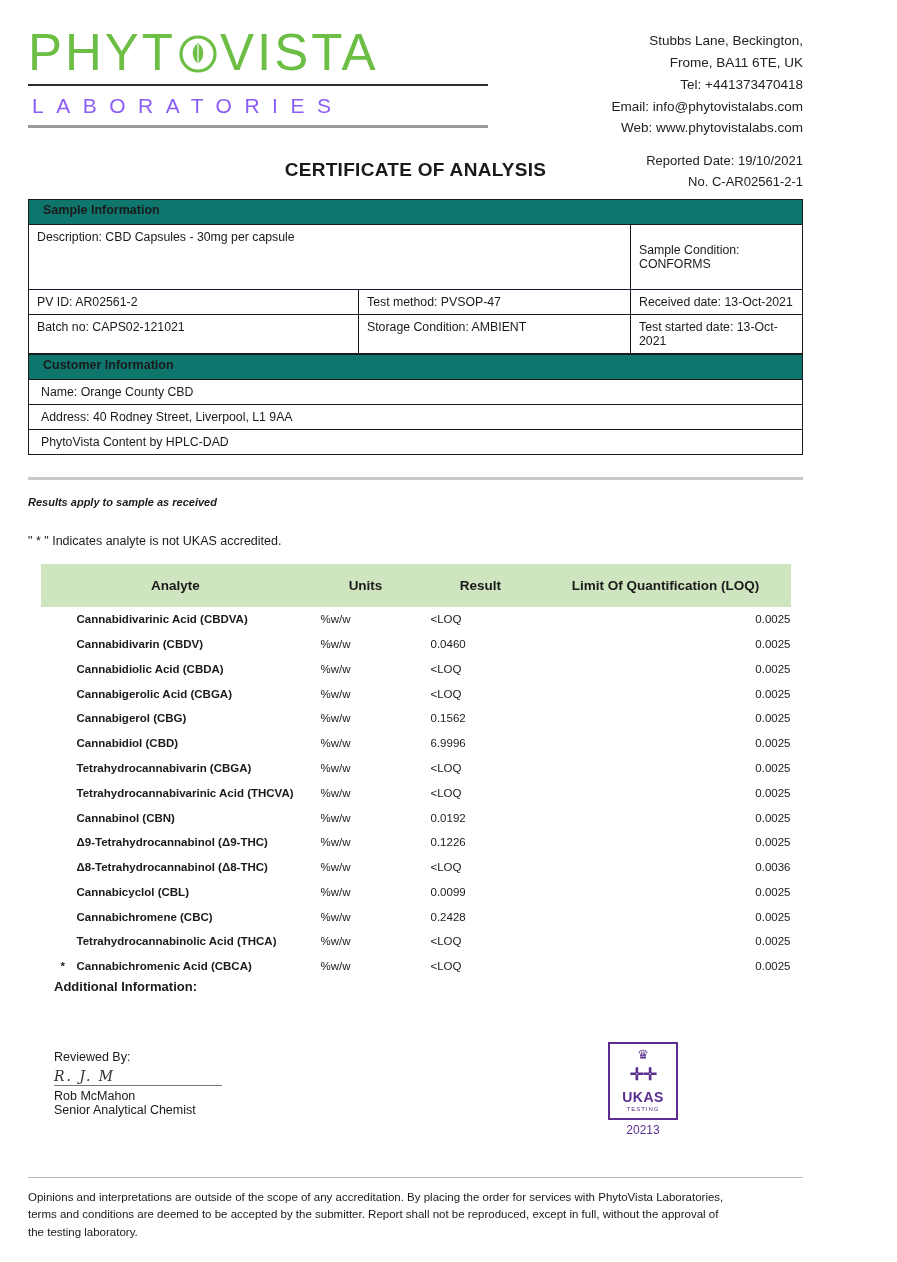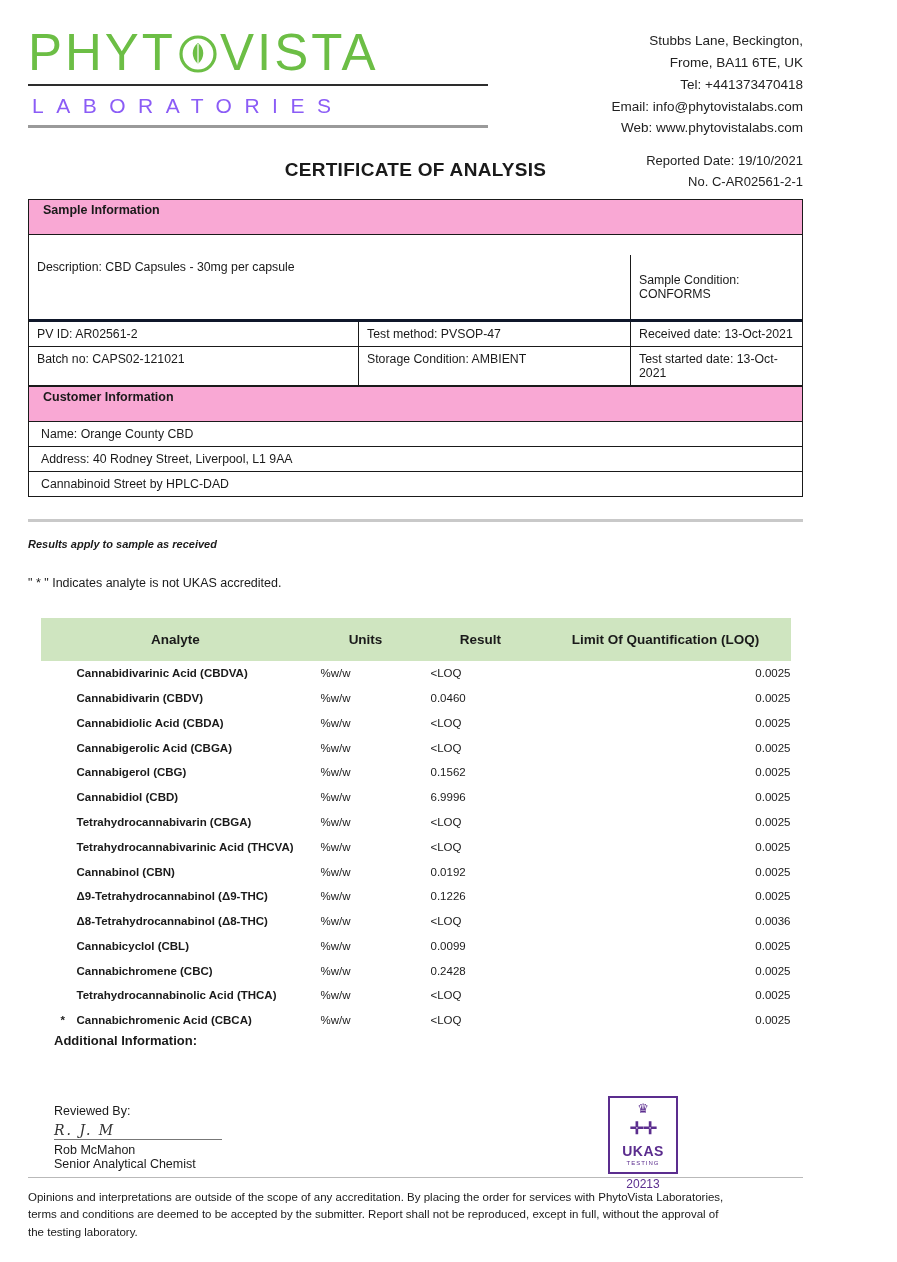--- a/index.html
+++ b/index.html
@@ -47,39 +47,39 @@
 
   .contact { text-align: right; font-size: 13.5px; line-height: 1.62; color: #222; padding-top: 4px; }
 
   
   .meta { text-align: right; font-size: 13px; line-height: 1.6; margin-top: 12px; color: #222; }
 
   .title { text-align: center; font-size: 19px; font-weight: bold; letter-spacing: .3px; margin-top: -34px; }
 
   
   .info-wrap { margin-top: 18px; border: 1px solid #1a1a1a; }
-  .band { background: #f9a8d4; border-bottom: 1px solid #1a1a1a; font-weight: bold; font-size: 12.5px; padding: 3px 0 17px 14px; }
+  .band { background: #0f766e; border-bottom: 1px solid #1a1a1a; font-weight: bold; font-size: 12.5px; padding: 3px 0 7px 14px; }
   .row { display: flex; border-bottom: 1px solid #1a1a1a; }
   .row:last-child { border-bottom: none; }
   .cell { padding: 5px 8px; font-size: 12.3px; }
   .c1 { width: 330px; border-right: 1px solid #1a1a1a; }
   .c2 { width: 272px; border-right: 1px solid #1a1a1a; }
   .c3 { flex: 1; }
-  .desc-row { display: flex; border-bottom: 3px solid #0f172a; min-height: 52px; margin-top: 20px; }
+  .desc-row { display: flex; border-bottom: 1px solid #0f172a; min-height: 52px; }
   .desc-left { width: 602px; border-right: 1px solid #1a1a1a; padding: 5px 8px; font-size: 12.3px; }
   .desc-right { flex: 1; padding: 18px 8px; font-size: 12.3px; display: flex; align-items: center; }
   .full-cell { padding: 5px 8px 5px 12px; font-size: 12.3px; }
 
   .hr-thick { height: 3px; background: #c9c9c9; margin: 22px 0 0 0; }
 
   .note-italic { font-size: 11px; font-style: italic; font-weight: bold; margin-top: 16px; }
   .note-star { font-size: 12.5px; margin-top: 26px; }
 
   
-  .results { margin: 28px auto 0 auto; width: 750px; border-collapse: collapse; }
+  .results { margin: 16px auto 0 auto; width: 750px; border-collapse: collapse; }
   .results thead th {
     background: #cfe5c0;
     font-size: 13.5px;
     font-weight: bold;
     padding: 14px 0;
     text-align: center;
   }
   .results thead th.analyte { width: 270px; }
   .results thead th.units { width: 110px; }
   .results thead th.result { width: 120px; }
@@ -181,21 +181,21 @@
 
     <div class="band" style="border-top:1px solid #1a1a1a;">Customer Information</div>
     <div class="row">
       <div class="full-cell">Name:   Orange County CBD</div>
     </div>
     <div class="row">
       <div class="full-cell">Address:   40 Rodney Street, Liverpool, L1 9AA</div>
     </div>
 
     <div class="row">
-      <div class="full-cell">Cannabinoid Street by HPLC-DAD</div>
+      <div class="full-cell">PhytoVista Content by HPLC-DAD</div>
     </div>
   </div>
 
   <div class="hr-thick"></div>
 
   <div class="note-italic">Results apply to sample as received</div>
   <div class="note-star">" * " Indicates analyte is not UKAS accredited.</div>
 
   <table class="results">
     <thead>

